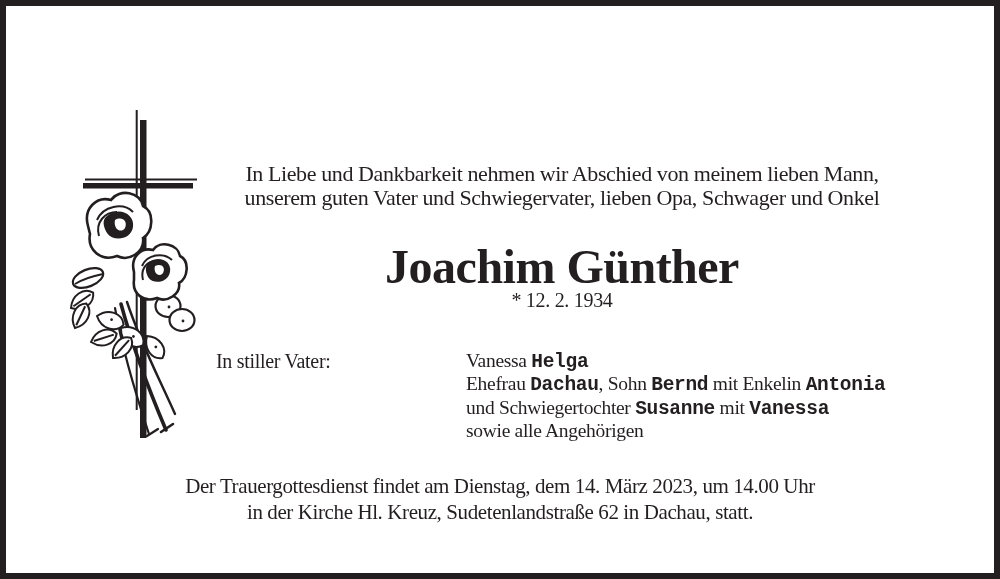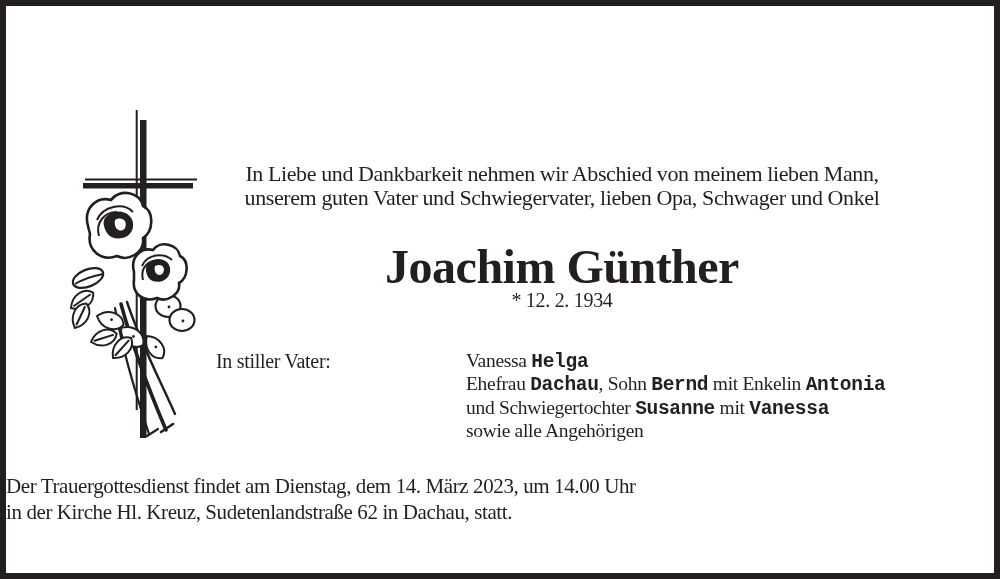--- a/index.html
+++ b/index.html
@@ -91,20 +91,21 @@
     white-space: nowrap;
   }
   .mourners .b { font-weight: bold; font-family: Liberation Mono, monospace; }
 
   
   .service {
     position: absolute;
     left: 0;
     top: 468px;
     width: 988px;
+    text-align: center;
     font-size: 21px;
     line-height: 25.5px;
     letter-spacing: -0.4px;
   }
 </style>
 </head>
 <body>
 
 <div class="page">
 

